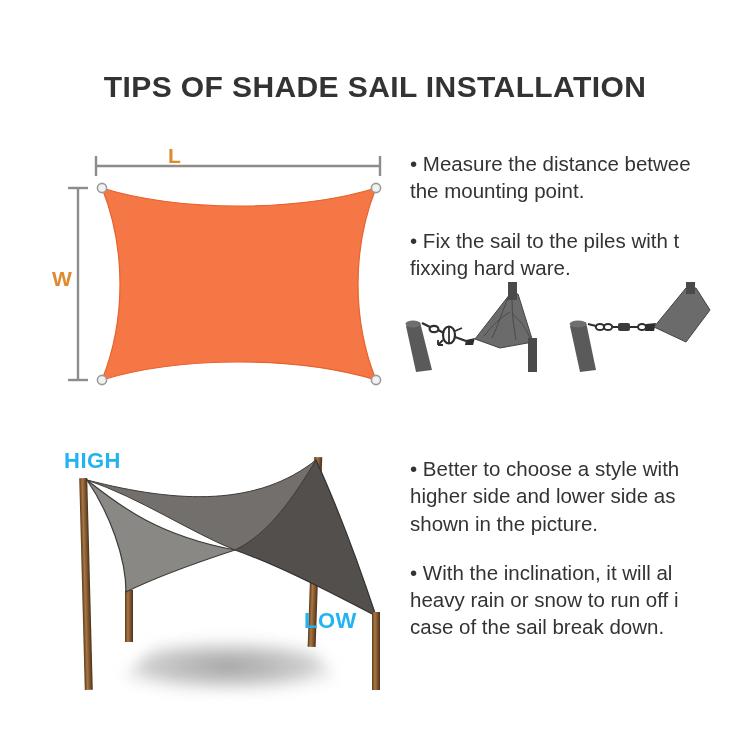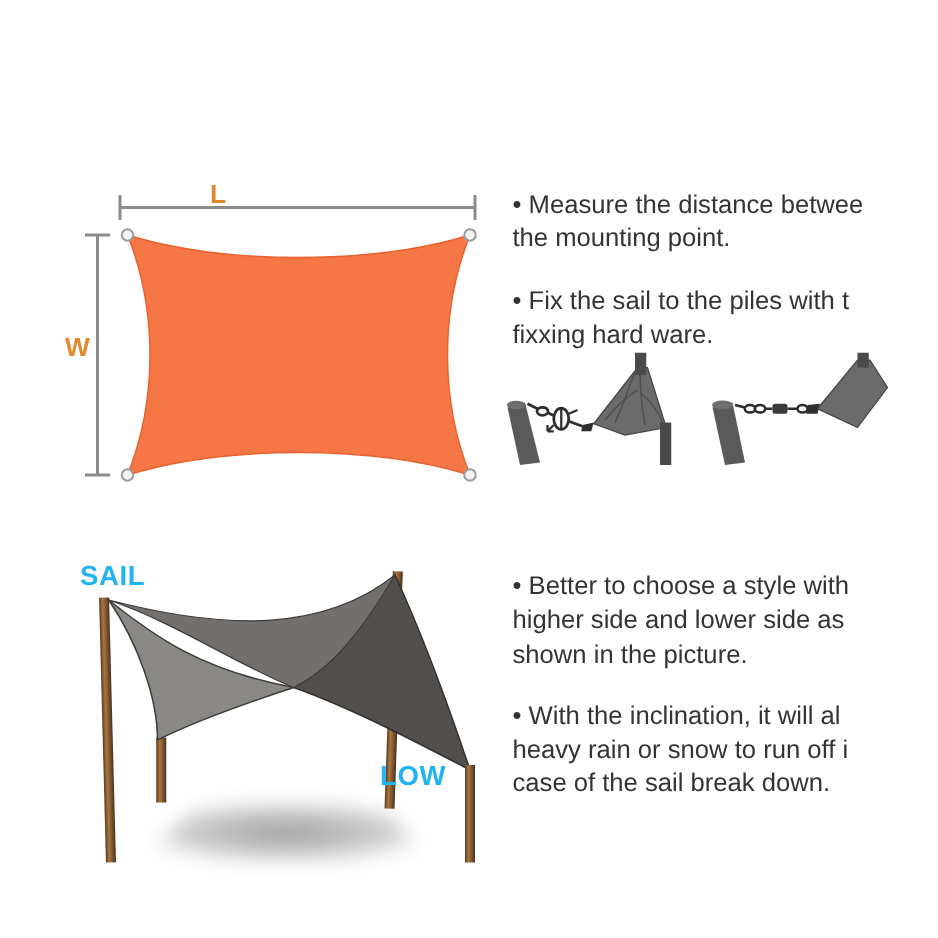--- a/index.html
+++ b/index.html
@@ -78,20 +78,21 @@
     letter-spacing: 0.5px;
   }
   #label-HIGH { left: 64px;  top: 450px; }
   #label-LOW  { left: 304px; top: 610px; }
 </style>
 </head>
 <body>
 
 <div id="page">
 
+  <div id="title">TIPS OF SHADE SAIL INSTALLATION</div>
 
   <div class="panel" id="sail-rect-panel">
     <svg id="sail-rect-svg" width="340" height="260" viewBox="0 0 340 260">
 
       <g>
         <line x1="36" y1="26" x2="320" y2="26" stroke="#8C8C8C" stroke-width="2.4"></line>
         <line x1="36" y1="16" x2="36" y2="36" stroke="#8C8C8C" stroke-width="2.4"></line>
         <line x1="320" y1="16" x2="320" y2="36" stroke="#8C8C8C" stroke-width="2.4"></line>
       </g>
 
@@ -226,21 +227,21 @@
       <path d="M 57 40
                C 110 58, 160 92, 205 110
                C 238 94, 262 60, 286 20
                C 228 66, 150 64, 57 40 Z" fill="#726F6C" stroke="#3E3C3A" stroke-width="1"></path>
 
       <rect x="52" y="38" width="8" height="212" fill="url(#poleGrad)" transform="rotate(-1.5 56 144)"></rect>
       <rect x="342" y="172" width="8" height="78" fill="url(#poleGrad)"></rect>
     </svg>
   </div>
 
-  <div class="hl-label" id="label-HIGH">SAIL</div>
+  <div class="hl-label" id="label-HIGH">HIGH</div>
 
   <div class="hl-label" id="label-LOW">LOW</div>
 
   <div class="text-col" id="text-bottom">
     <p class="bullet-para">• Better to choose a style with
 higher side and lower side as
 shown in the picture.</p>
     <p class="bullet-para">• With the inclination, it will al
 heavy rain or snow to run off i
 case of the sail break down.</p>

